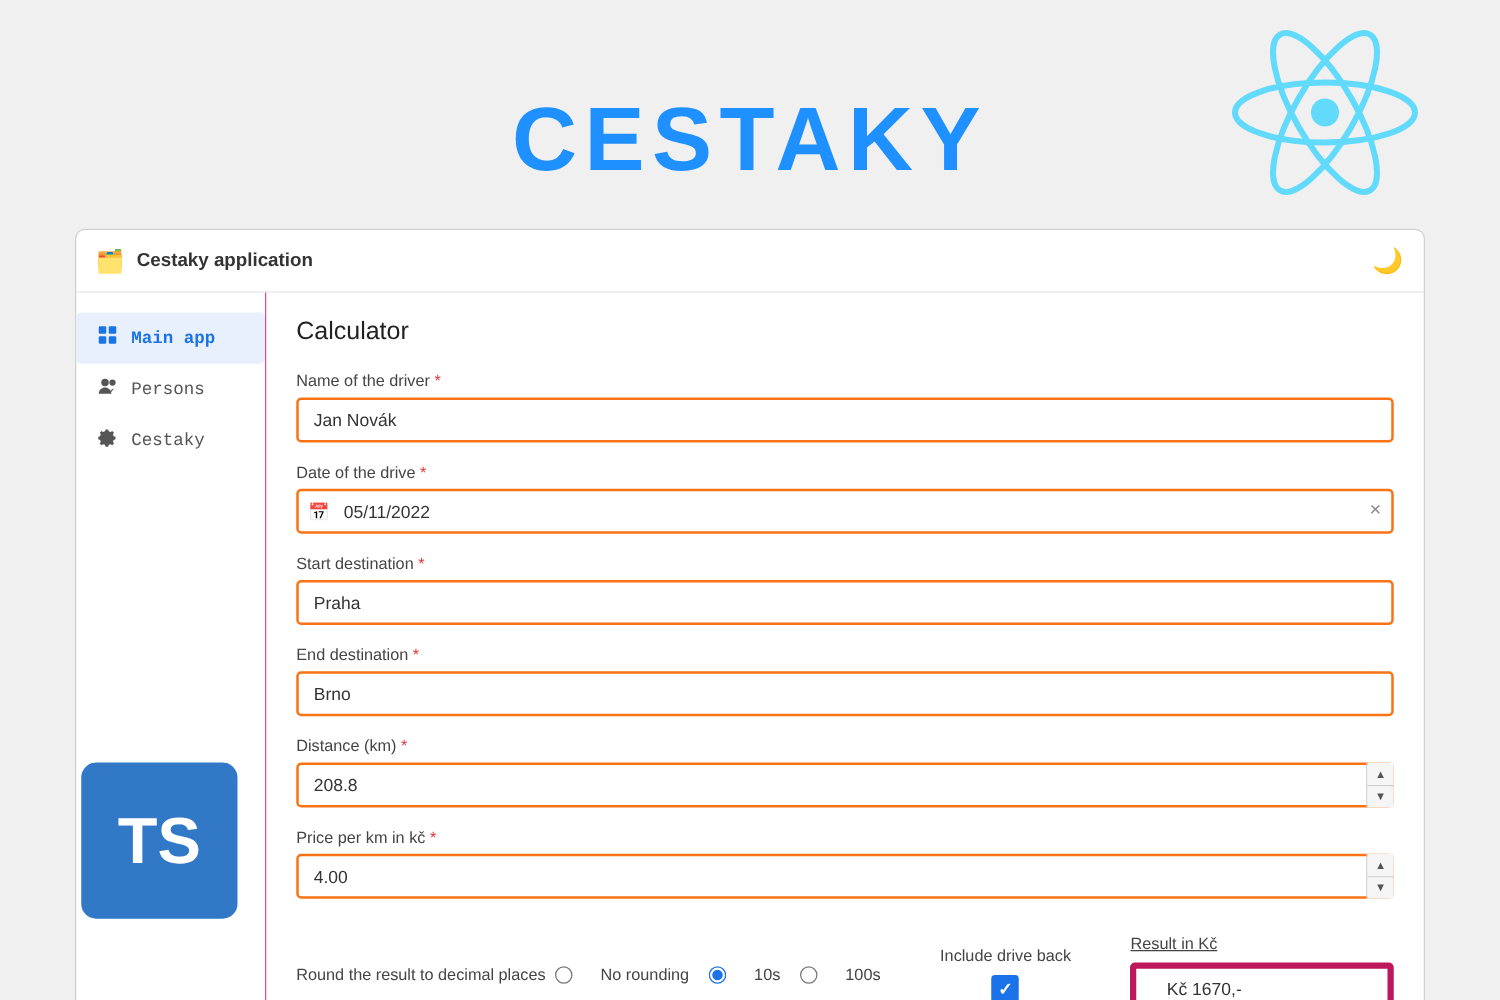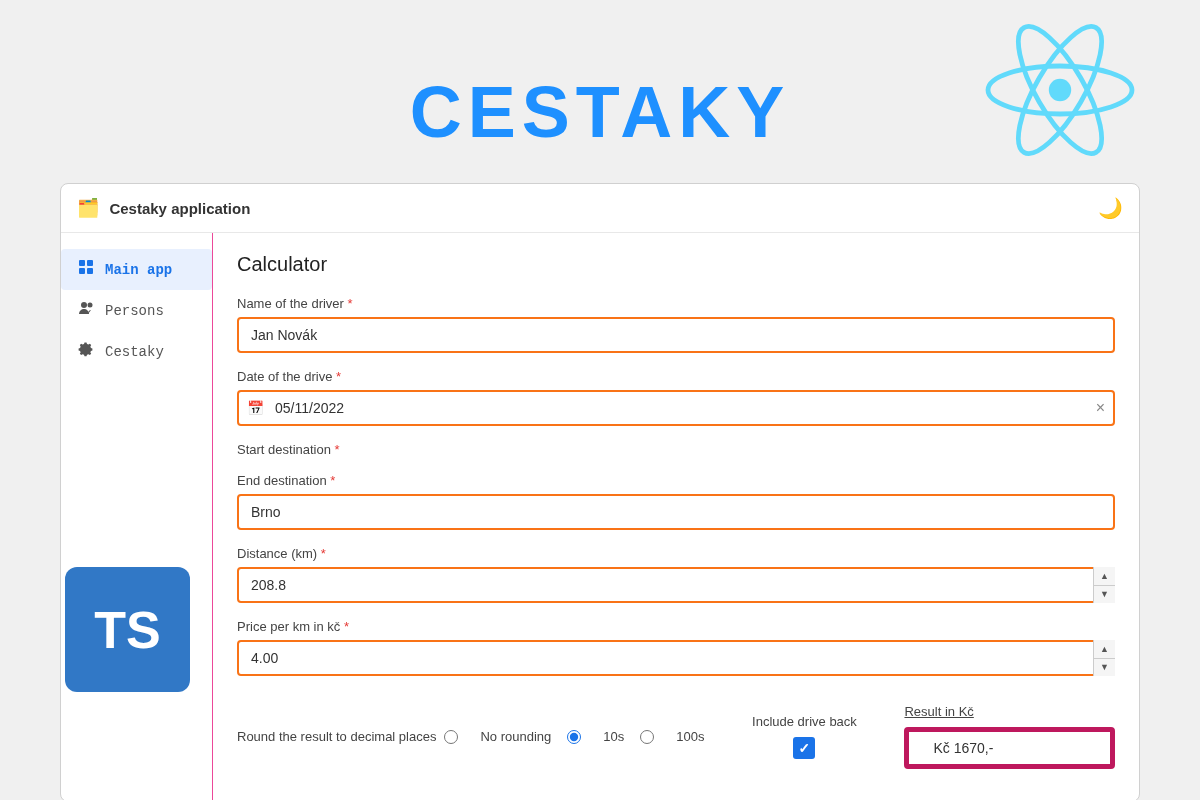--- a/index.html
+++ b/index.html
@@ -441,20 +441,21 @@
           </div>
         </div>
       </div>
 
       <div class="form-row">
         <div class="form-group">
           <label class="form-label">
             <span>Start destination</span>
             <span class="required-star"> *</span>
           </label>
+          <input class="form-input" type="text" value="Praha" style="">
         </div>
         <div class="form-group">
           <label class="form-label">
             <span>End destination</span>
             <span class="required-star"> *</span>
           </label>
           <input class="form-input" type="text" value="Brno" style="">
         </div>
       </div>
 

